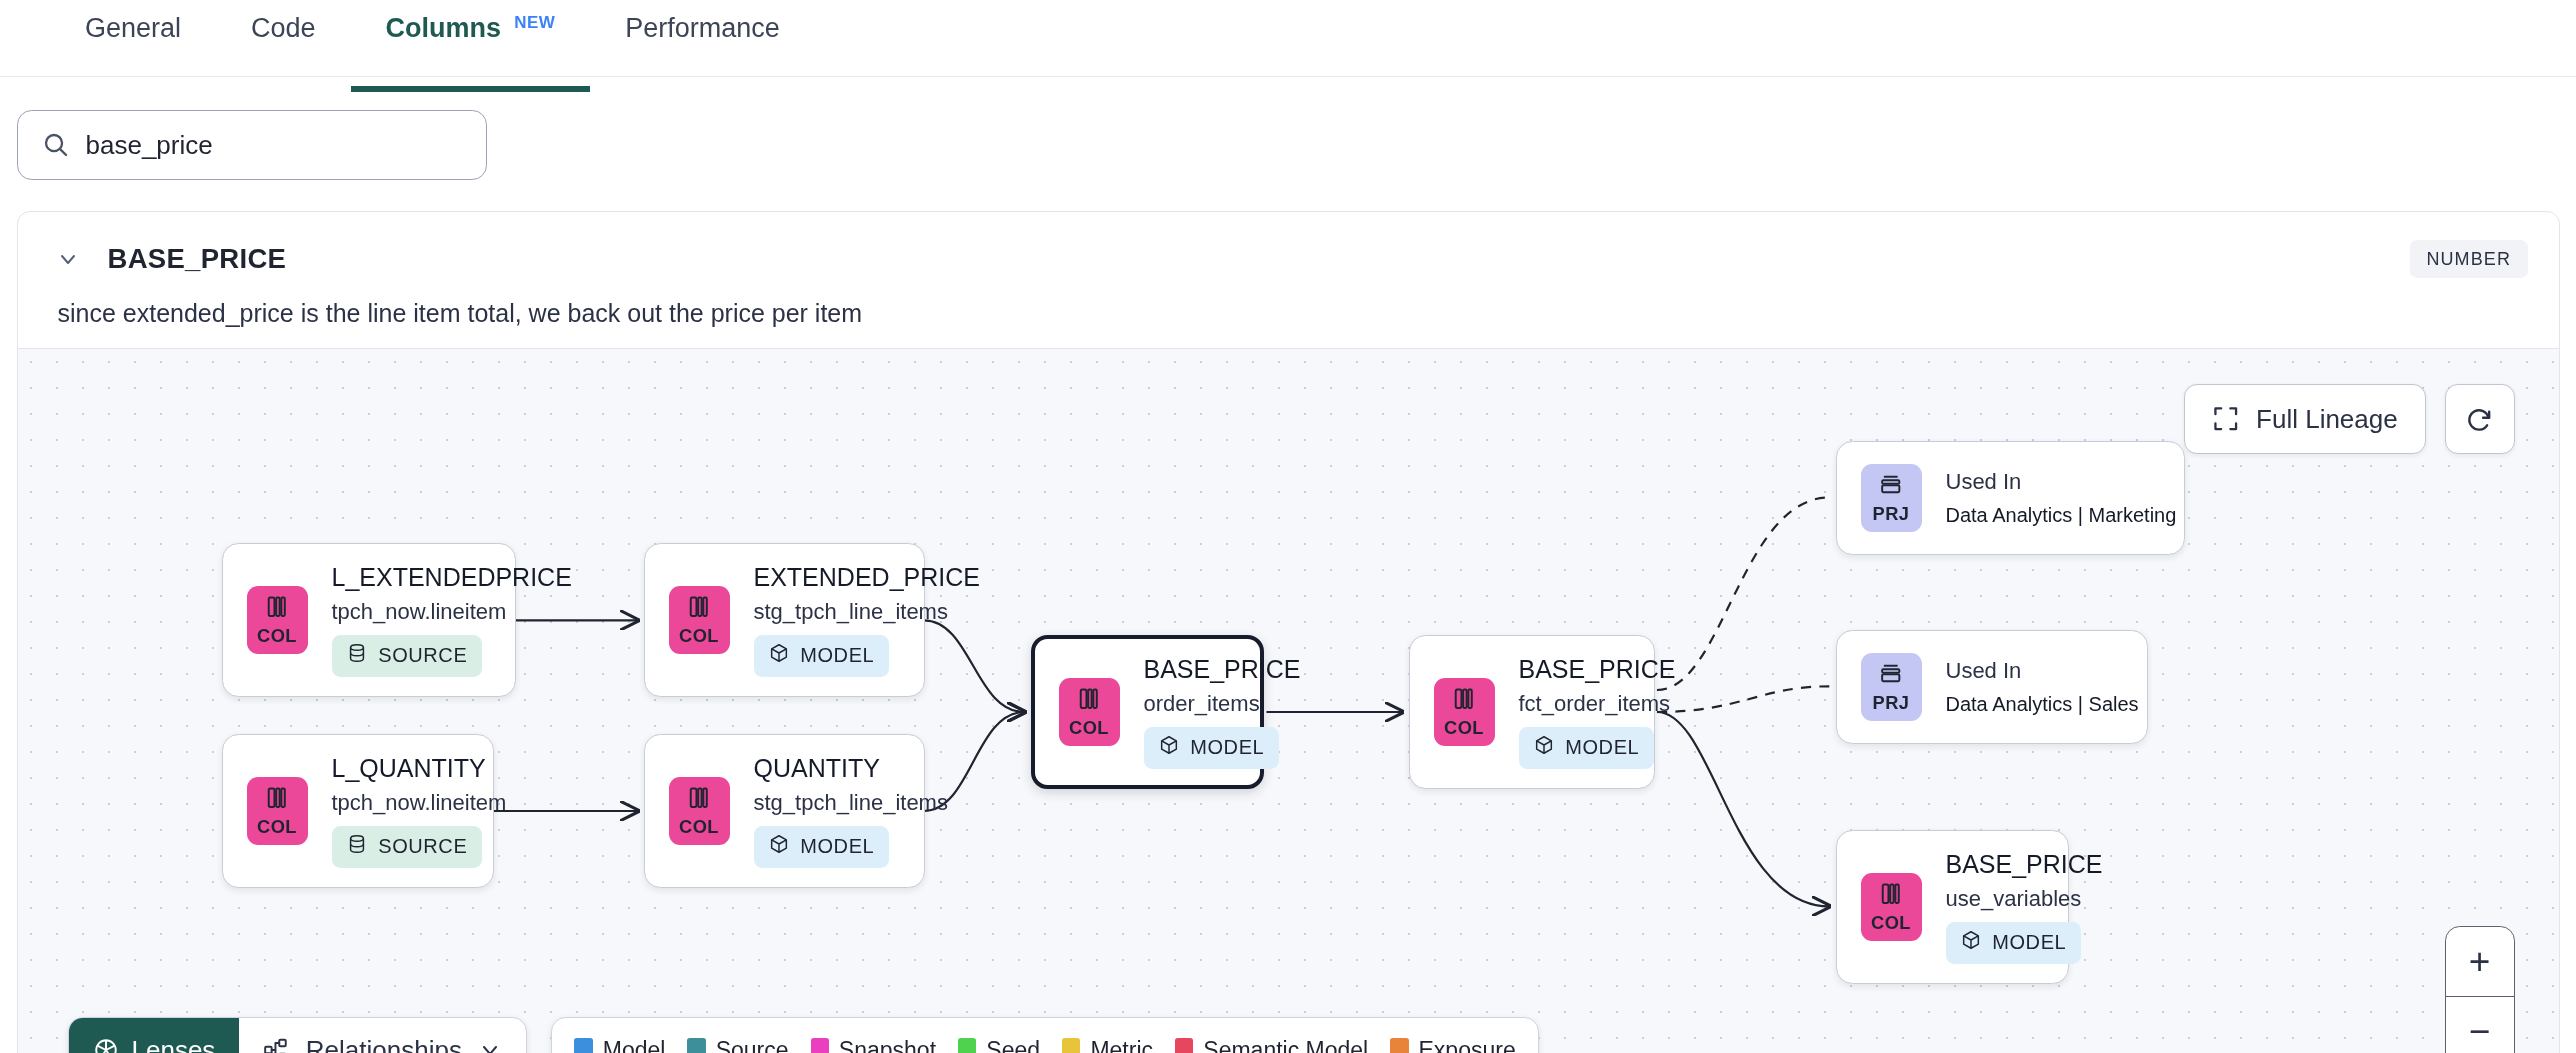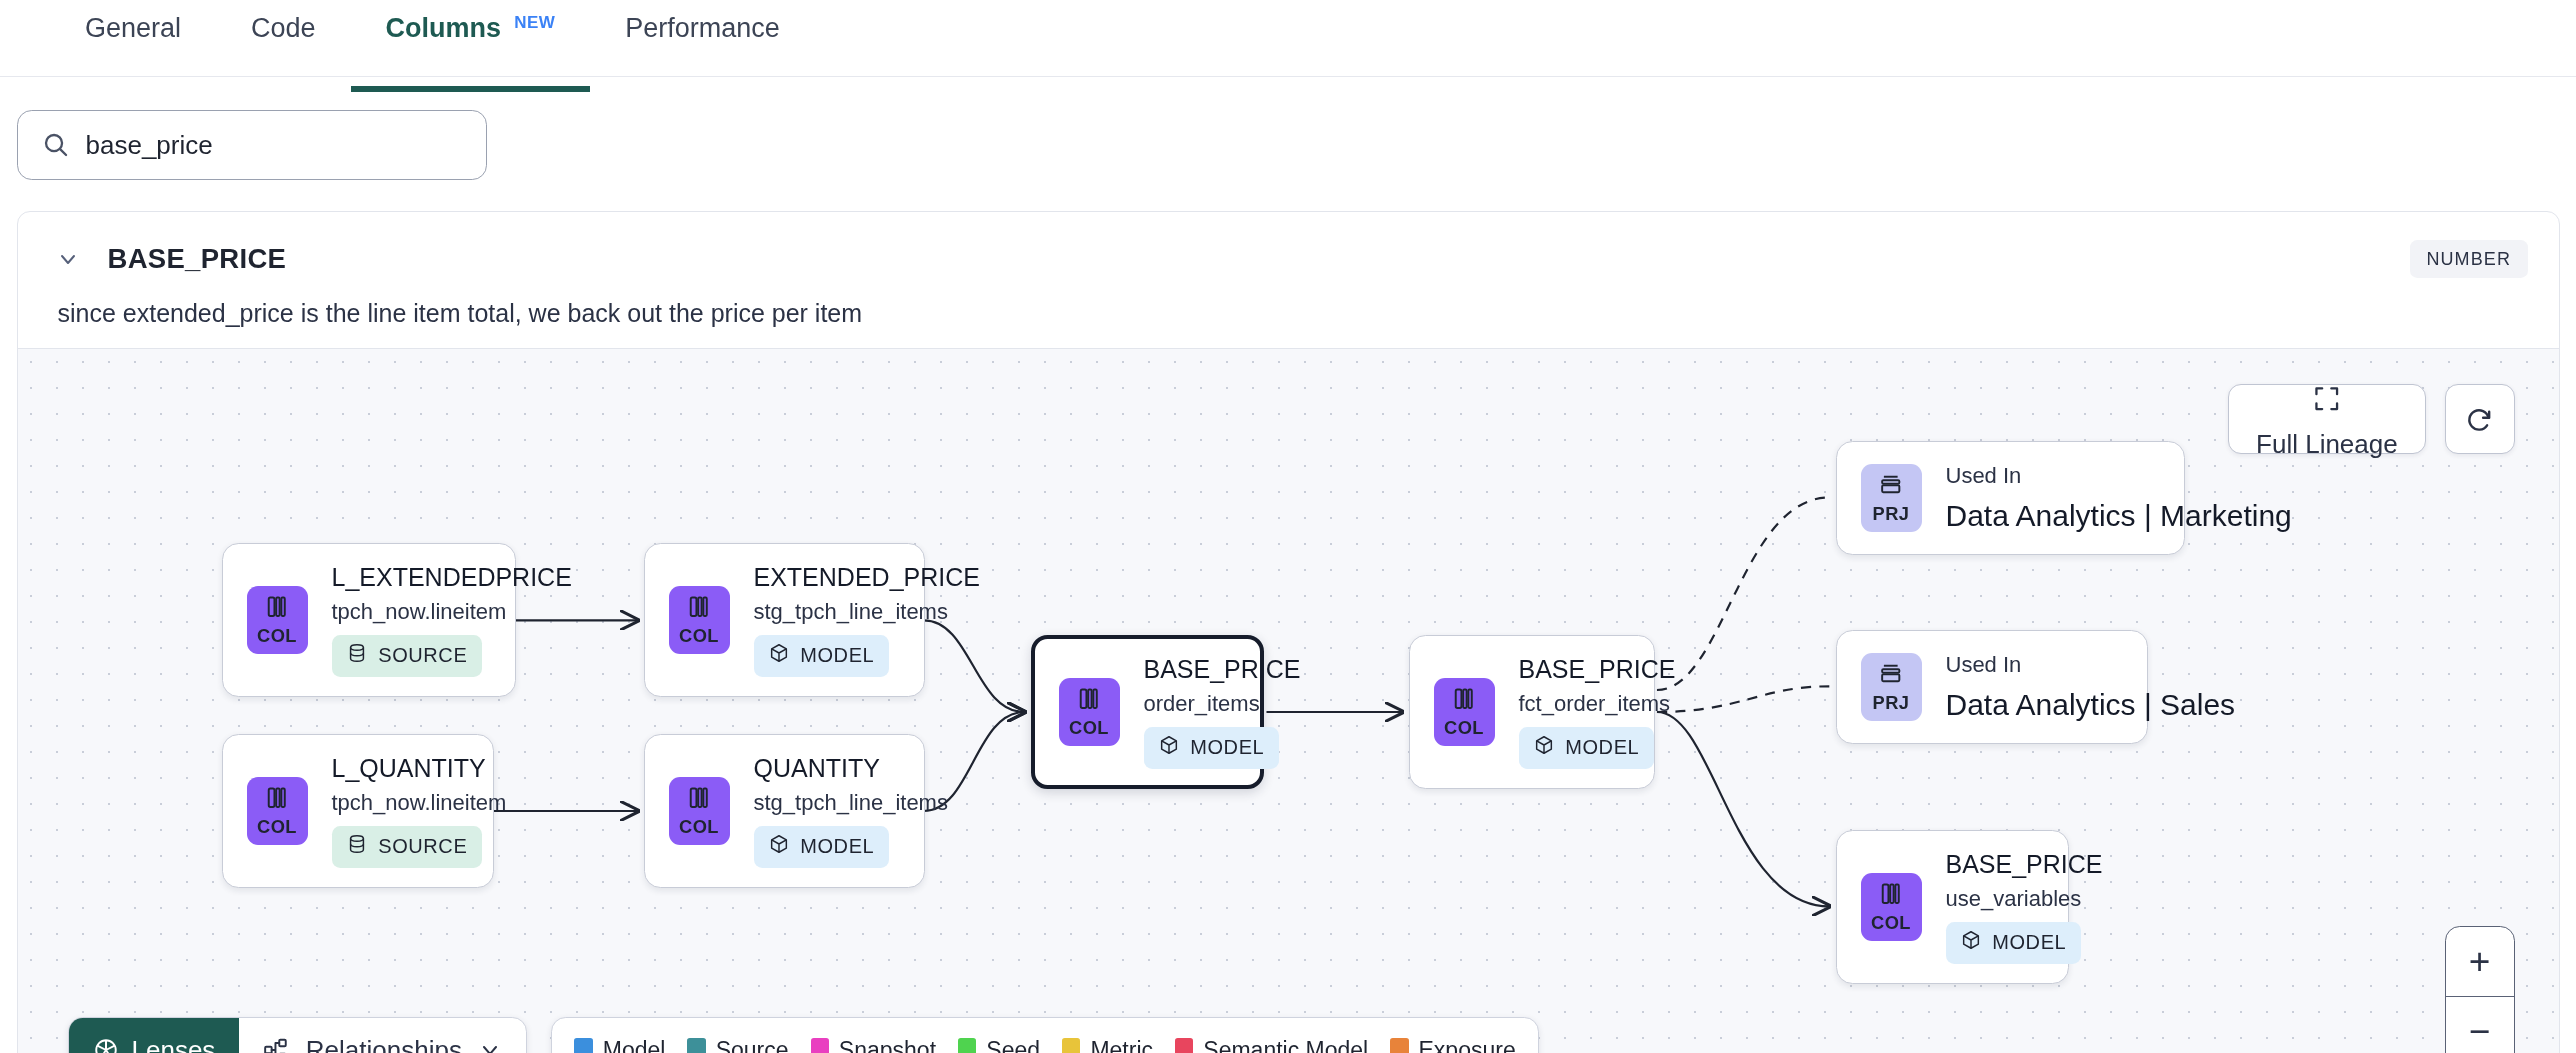--- a/index.html
+++ b/index.html
@@ -138,21 +138,21 @@
     gap: 24px;
     box-shadow: 0 2.8px 6.4px rgba(25,32,54,.09);
   }
   .node.selected {
     border: 4.6px solid #161c2b;
     box-shadow: 0 3.7px 11px rgba(25,32,54,.16);
   }
   .kind {
     width: 61px; height: 68px;
     border-radius: 11px;
-    background: #8b5cf6;
+    background: #ec4899;
     display: flex;
     flex-direction: column;
     align-items: center;
     justify-content: center;
     gap: 1.8px;
     flex: 0 0 auto;
   }
   .kind.prj { background: #c4c6f4; }
   .kind .klab { font-size: 18.3px; font-weight: bold; color: #1f2430; letter-spacing: 0.4px; }
   .ninfo { display: flex; flex-direction: column; gap: 6.4px; min-width: 0; }
@@ -168,42 +168,41 @@
     border-radius: 8.3px;
     font-size: 20px;
     letter-spacing: 0.6px;
     color: #1f2430;
     white-space: nowrap;
   }
   .mbadge.model { background: #ddeefb; }
   .mbadge.source { background: #d9efe6; }
   .usedin { display: flex; flex-direction: column; gap: 9.2px; }
   .usedin .u1 { font-size: 22px; color: #2b3245; }
-  .usedin .u2 { font-size: 30px; color: #141a28; white-space: nowrap; }
+  .usedin .u2 { font-size: 20px; color: #141a28; white-space: nowrap; }
 
   
   .topctl {
     position: absolute;
     top: 35px; right: 44px;
     display: flex; gap: 18.3px;
   }
   .btn {
     background: #fff;
     border: 1.8px solid #c0c5d2;
     border-radius: 13px;
     height: 70px;
     display: flex;
     align-items: center;
     gap: 16.5px;
     padding: 0 27.5px;
     font-size: 26px;
     color: #2b3245;
     cursor: pointer;
     box-shadow: 0 1.8px 4.6px rgba(25,32,54,.07);
-    flex-direction: column;
   }
   .btn.sq { width: 70px; padding: 0; justify-content: center; }
 
   .zoomctl {
     position: absolute;
     right: 44px; bottom: 59px;
     width: 70px;
     border: 1.8px solid #5a6276;
     border-radius: 14.7px;
     background: #fff;

